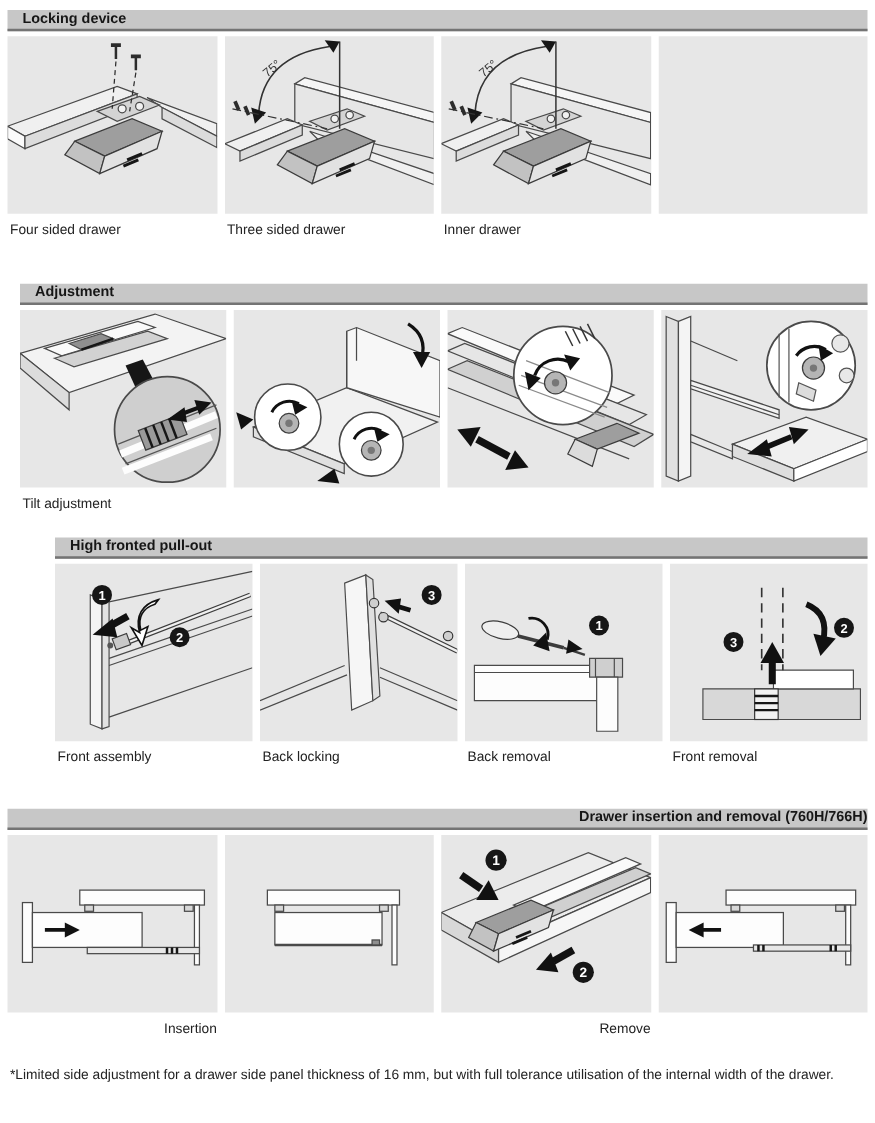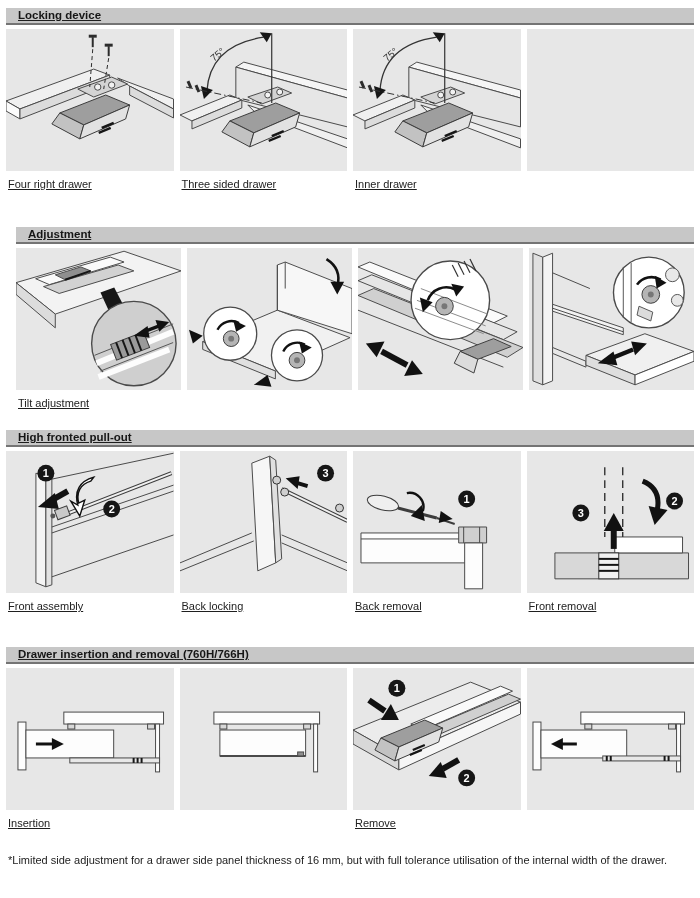--- a/index.html
+++ b/index.html
@@ -5,21 +5,21 @@
   * { box-sizing: border-box; }
   html, body { margin: 0; padding: 0; }
   body {
     width: 700px; height: 898px;
     background: #ffffff;
     font-family: "Liberation Sans", sans-serif;
     color: #1f1f1f;
     position: relative;
     overflow: hidden;
   }
-  .sec { padding: 0 6px; text-decoration: underline; }
+  .sec { padding: 0 6px; }
   .sec-header {
     background: #c7c7c7;
     border-bottom: 2px solid #747474;
     height: 17px;
     line-height: 15px;
     font-size: 11.5px;
     font-weight: bold;
     color: #161616;
     padding-left: 12px;
   }
@@ -36,22 +36,22 @@
     display: grid;
     grid-template-columns: repeat(4, 1fr);
     gap: 6px;
     font-size: 11px;
     line-height: 15px;
     color: #222222;
   }
   .cap { padding-left: 2px; min-height: 15px; }
   #sec-locking { padding-top: 8px; }
   #sec-adjustment { margin-top: 35px; padding-left: 16px; }
-  #sec-pullout { margin-top: 19px; }
-  #sec-insertion { margin-top: 33px; }
+  #sec-pullout { margin-top: 19px; margin-left: 38px; }
+  #sec-insertion { margin-top: 33px; text-align: right; }
   .footnote {
     margin-top: 23px;
     padding: 0 8px;
     font-size: 11px;
     color: #222222;
   }
   
   .mk circle { fill: #161616; stroke: none; }
   .mk text {
     fill: #ffffff;
@@ -163,21 +163,21 @@
           <path d="M 8,52 l 3,7" stroke-width="3"></path>
           <path d="M 16,56 l 3,7" stroke-width="3"></path>
         </g>
         <text class="angle" x="34" y="33" transform="rotate(-40 34 33)">75°</text>
       </svg>
     </div>
 
     <div class="panel"></div>
   </div>
   <div class="captions">
-    <div class="cap">Four right drawer</div>
+    <div class="cap">Four sided drawer</div>
     <div class="cap">Three sided drawer</div>
     <div class="cap">Inner drawer</div>
     <div class="cap"></div>
   </div>
 </div>
 
 <div class="sec" id="sec-adjustment">
   <div class="sec-header">Adjustment</div>
   <div class="panels">
 

